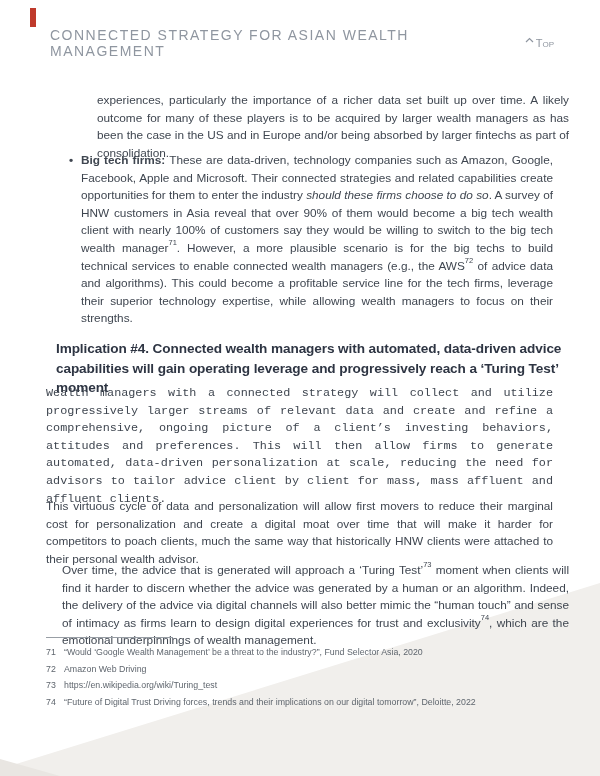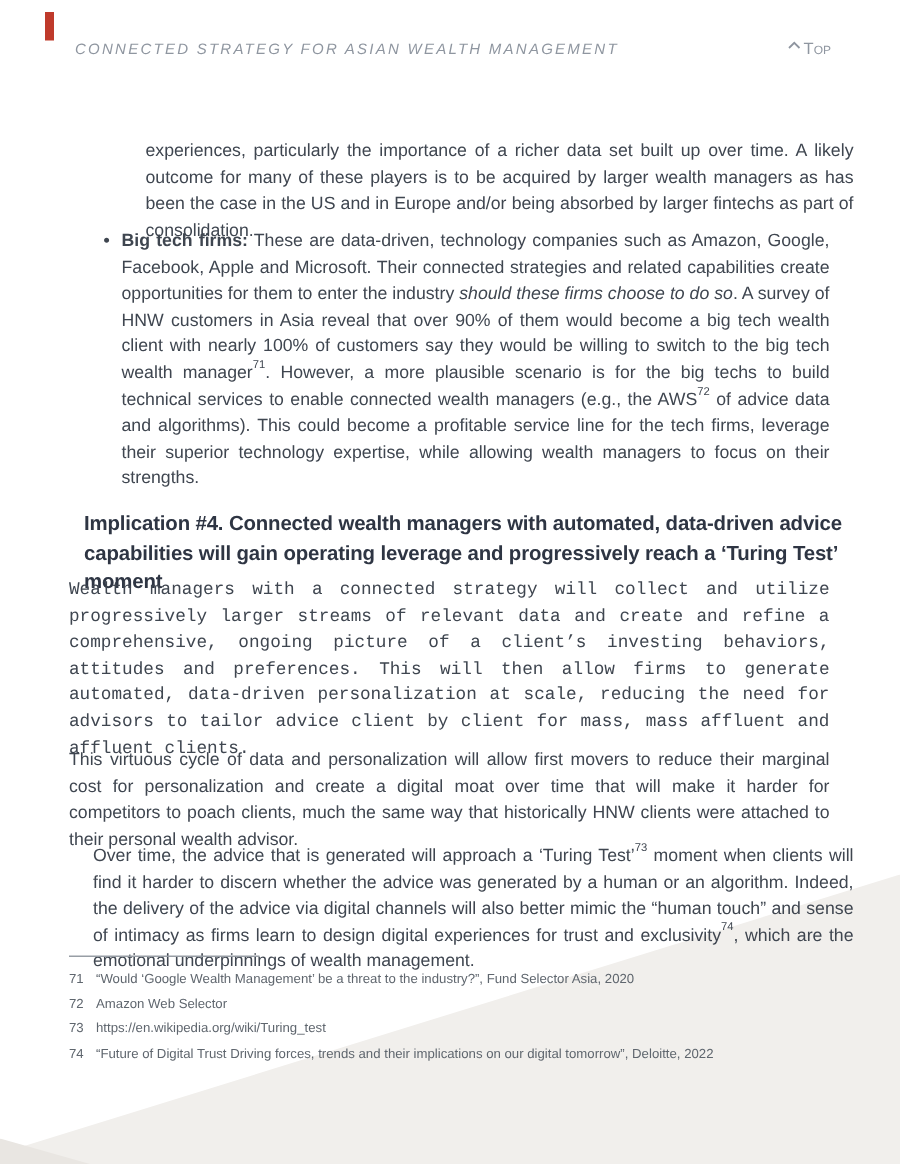--- a/index.html
+++ b/index.html
@@ -21,21 +21,21 @@
   }
   .accent-bar {
     position:absolute; left:30px; top:8px; width:6px; height:19px;
     background:#bf3a2b; z-index:2;
   }
   .hdr {
     position:absolute; left:50px; right:46px; top:27px; z-index:2;
     display:flex; justify-content:space-between; align-items:center;
   }
   .running-title {
-    font-size:10px; letter-spacing:1.5px; color:#8f96a0; font-weight:400;font-style:italic;
+    font-size:14px; letter-spacing:1.5px; color:#8f96a0; font-weight:400;
   }
   .top-link {
     display:flex; gap:2px; color:#8f96a0;
     font-size:11px; font-variant:small-caps; text-decoration:none; cursor:pointer;
   }
   .block { position:absolute; z-index:1; text-align:justify;
     font-size:11.8px; line-height:17.6px; }
   .full  { left:46px;  width:507px; }
   .ind   { left:81px;  width:472px; }
   .bullet-marker {
@@ -107,21 +107,21 @@
 
   <div class="fn-rule"></div>
 
   <div class="footnotes">
     <div class="fn-row">
       <span class="fn-num">71</span>
       <span class="fn-text">“Would ‘Google Wealth Management’ be a threat to the industry?”, Fund Selector Asia, 2020</span>
     </div>
     <div class="fn-row">
       <span class="fn-num">72</span>
-      <span class="fn-text">Amazon Web Selector</span>
+      <span class="fn-text">Amazon Web Driving</span>
     </div>
     <div class="fn-row">
       <span class="fn-num">73</span>
       <span class="fn-text">https://en.wikipedia.org/wiki/Turing_test</span>
     </div>
     <div class="fn-row">
       <span class="fn-num">74</span>
       <span class="fn-text">“Future of Digital Trust Driving forces, trends and their implications on our digital tomorrow”, Deloitte, 2022</span>
     </div>
   </div>

